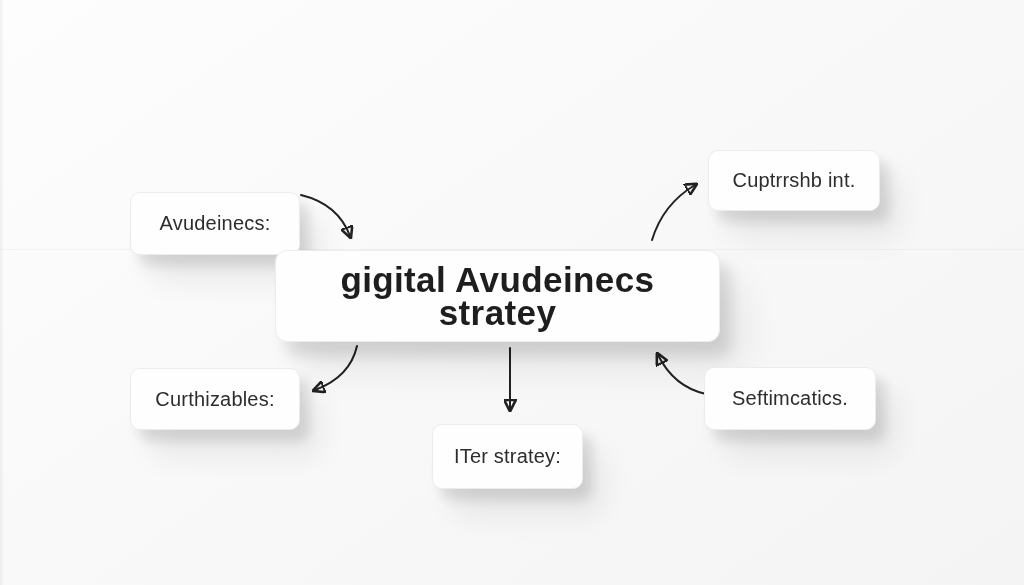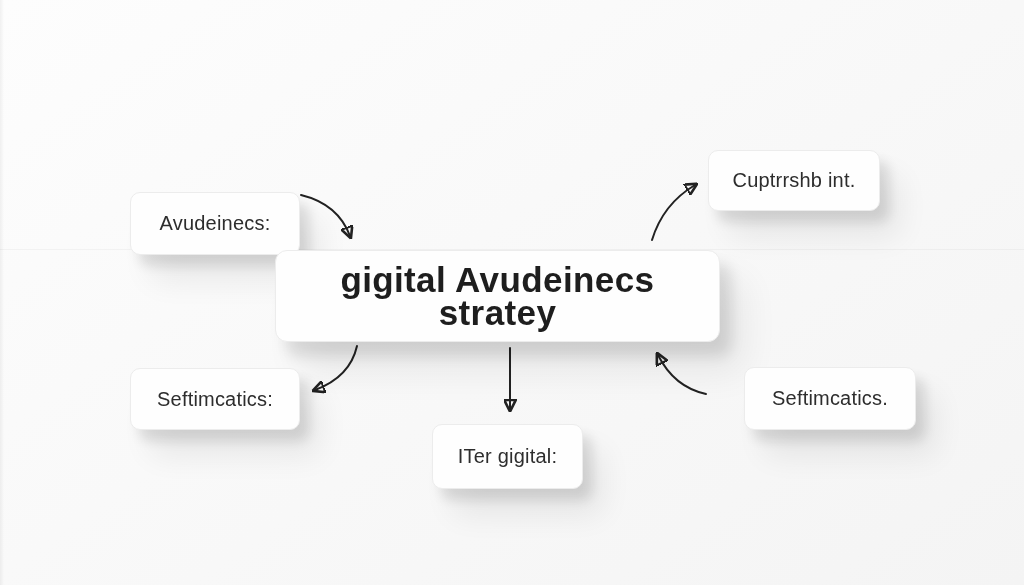--- a/index.html
+++ b/index.html
@@ -40,21 +40,21 @@
     border-radius: 10px;
     color: var(--text);
     font-size: 20px;
     letter-spacing: 0.01em;
     box-shadow: 9px 11px 12px rgba(0,0,0,0.11), 20px 26px 30px rgba(0,0,0,0.07);
   }
   #node-top-left      { left: 130px; top: 149px; width: 170px; height: 63px; margin-top: 43px; }
   #node-top-right     { left: 708px; top: 150px; width: 172px; height: 61px; align-items: center; }
   #node-bottom-left   { left: 130px; top: 368px; width: 170px; height: 62px; }
   #node-bottom-center { left: 432px; top: 424px; width: 151px; height: 65px; }
-  #node-bottom-right  { left: 744px; top: 367px; width: 172px; height: 63px; }
+  #node-bottom-right  { left: 704px; top: 367px; width: 172px; height: 63px; }
   #node-center {
     left: 275px; top: 250px; width: 445px; height: 92px;
     flex-direction: column;
     border-radius: 12px;
     font-size: 35px;
     line-height: 33px;
     color: #1e1e1e;
     box-shadow: 11px 14px 14px rgba(0,0,0,0.11), 24px 30px 36px rgba(0,0,0,0.07);
   }
   #node-center .line { white-space: nowrap; }
@@ -101,24 +101,24 @@
   </div>
 
   <div class="node" id="node-center">
     <div class="line">
       <span class="w-light">gigital</span><span class="w-bold">Avudeinecs</span>
     </div>
     <div class="line w-bold">stratey</div>
   </div>
 
   <div class="node" id="node-bottom-left">
-    <span>Seftimcatics:</span>
+    <span>Curthizables:</span>
   </div>
 
   <div class="node" id="node-bottom-center">
-    <span>ITer gigital:</span>
+    <span>ITer stratey:</span>
   </div>
 
   <div class="node" id="node-bottom-right">
     <span>Seftimcatics.</span>
   </div>
 
 </div>
 
 </body></html>

